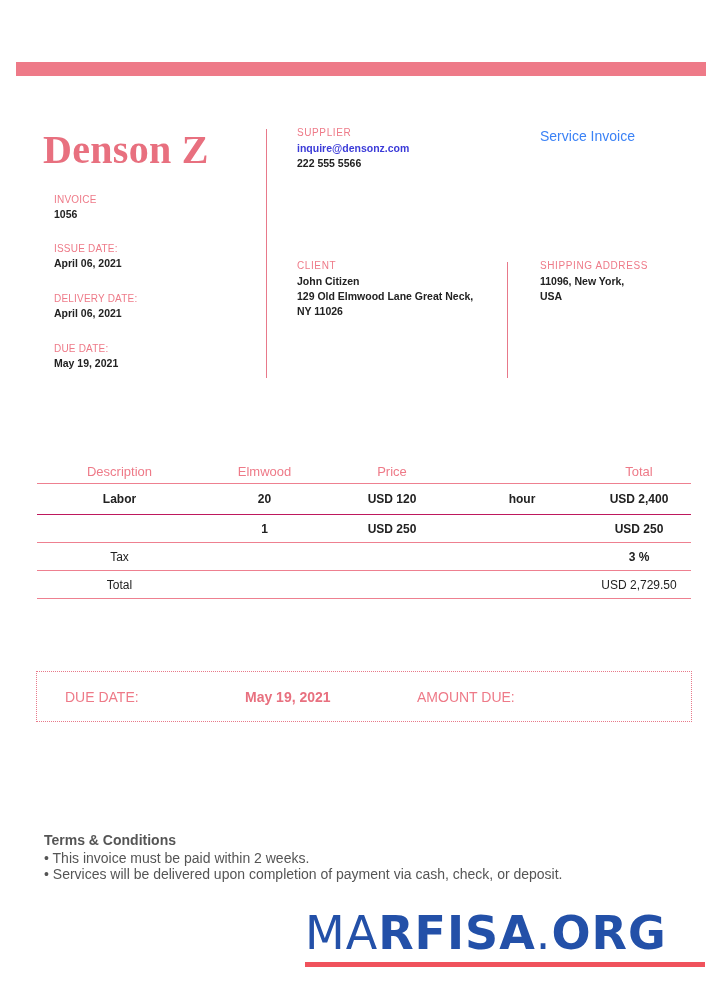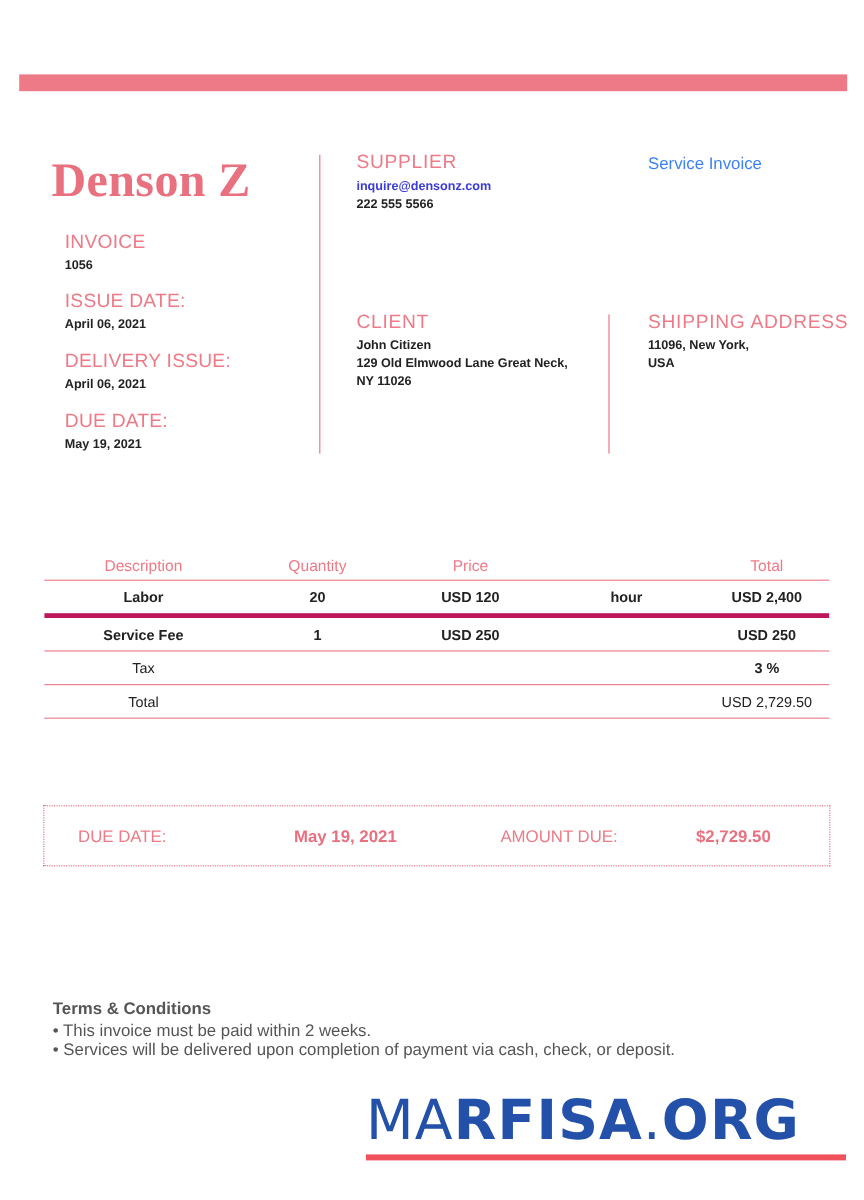--- a/index.html
+++ b/index.html
@@ -3,40 +3,40 @@
   <meta charset="utf-8">
   <style>
     * { margin: 0; padding: 0; box-sizing: border-box; }
     html, body { width: 720px; height: 1000px; background: #ffffff; overflow: hidden; }
     body { position: relative; font-family: "Liberation Sans", sans-serif; color: #222; }
 
     .top-bar { position: absolute; left: 16px; top: 62px; width: 690px; height: 14px; background: #ee7a88; }
 
     .brand { position: absolute; left: 43px; top: 126px; font-family: "Liberation Serif", serif; font-weight: bold; font-size: 40px; color: #e8707f; letter-spacing: 0.3px; }
 
-    .lbl { color: #ee7a88; font-size: 16px; letter-spacing: 0.2px; }
+    .lbl { color: #ee7a88; font-size: 10px; letter-spacing: 0.2px; }
     .val { color: #222; font-size: 10.5px; font-weight: bold; line-height: 15px; }
 
     .meta { position: absolute; left: 54px; }
     .meta .lbl { display: block; }
     .meta .val { display: block; margin-top: 2px; }
 
     .vdiv { position: absolute; width: 1px; background: #e8798a; }
 
     .col-block { position: absolute; }
     .col-block .lbl { display: block; margin-bottom: 3px; letter-spacing: 0.6px; }
     .col-block .val { display: block; font-weight: bold; }
     .email { color: #3b3bd8; font-size: 10.5px; font-weight: bold; display: block; line-height: 15px; }
 
     .doc-type { position: absolute; left: 540px; top: 128px; font-size: 14px; color: #3b82f6; }
 
     
     .tbl { position: absolute; left: 37px; top: 460px; width: 654px; }
     .tbl .row { position: relative; height: 28px; border-bottom: 1.5px solid #ee8090; }
-    .tbl .row.thick { border-bottom: 4px solid #be185d; }
+    .tbl .row.thick { border-bottom: 1px solid #be185d; }
     .tbl .row.head { height: 24px; }
     .tbl .cell { position: absolute; top: 0; height: 100%; display: flex; align-items: center; justify-content: center; font-size: 12px; color: #222; }
     .tbl .row.head .cell { color: #ee7a88; font-size: 13px; font-weight: normal; }
     .c-desc { left: 0; width: 165px; }
     .c-qty  { left: 165px; width: 125px; }
     .c-price{ left: 290px; width: 130px; }
     .c-unit { left: 420px; width: 130px; }
     .c-total{ left: 550px; width: 104px; }
     .body-row .cell { font-weight: bold; }
 
@@ -66,21 +66,21 @@
 
 <div class="meta" style="top:194px;">
   <span class="lbl">INVOICE</span>
   <span class="val">1056</span>
 </div>
 <div class="meta" style="top:243px;">
   <span class="lbl">ISSUE DATE:</span>
   <span class="val">April 06, 2021</span>
 </div>
 <div class="meta" style="top:293px;">
-  <span class="lbl">DELIVERY ISSUE:</span>
+  <span class="lbl">DELIVERY DATE:</span>
   <span class="val">April 06, 2021</span>
 </div>
 <div class="meta" style="top:343px;">
   <span class="lbl">DUE DATE:</span>
   <span class="val">May 19, 2021</span>
 </div>
 
 <div class="vdiv" style="left:266px; top:129px; height:249px;"></div>
 <div class="vdiv" style="left:507px; top:262px; height:116px;"></div>
 
@@ -101,53 +101,51 @@
 
 <div class="col-block" style="left:540px; top:260px;">
   <span class="lbl">SHIPPING ADDRESS</span>
   <span class="val">11096, New York,</span>
   <span class="val">USA</span>
 </div>
 
 <div class="tbl">
   <div class="row head">
     <div class="cell c-desc">Description</div>
-    <div class="cell c-qty">Quantity</div>
+    <div class="cell c-qty">Elmwood</div>
     <div class="cell c-price">Price</div>
     <div class="cell c-unit"></div>
     <div class="cell c-total">Total</div>
   </div>
   <div class="row body-row thick" style="height:31px;">
     <div class="cell c-desc">Labor</div>
     <div class="cell c-qty">20</div>
     <div class="cell c-price">USD 120</div>
     <div class="cell c-unit">hour</div>
     <div class="cell c-total">USD 2,400</div>
   </div>
   <div class="row body-row">
-    <div class="cell c-desc">Service Fee</div>
     <div class="cell c-qty">1</div>
     <div class="cell c-price">USD 250</div>
     <div class="cell c-total">USD 250</div>
   </div>
   <div class="row body-row">
     <div class="cell c-desc" style="font-weight:normal;">Tax</div>
     <div class="cell c-total">3 %</div>
   </div>
   <div class="row body-row">
     <div class="cell c-desc" style="font-weight:normal;">Total</div>
     <div class="cell c-total" style="font-weight:normal;">USD 2,729.50</div>
   </div>
 </div>
 
 <div class="due-box">
   <div class="item" style="left:28px;">DUE DATE:</div>
   <div class="item strong" style="left:208px;">May 19, 2021</div>
   <div class="item" style="left:380px;">AMOUNT DUE:</div>
-  <div class="item strong" style="left:543px;">$2,729.50</div>
 </div>
 
 <div class="terms">
   <span class="title">Terms &amp; Conditions</span>
   <span class="line">• This invoice must be paid within 2 weeks.</span>
   <span class="line">• Services will be delivered upon completion of payment via cash, check, or deposit.</span>
 </div>
 
 <div class="logo">
   <div class="text"><span class="thin">MA</span><span class="bold">RFISA</span><span class="thin">.</span><span class="bold">ORG</span></div>

